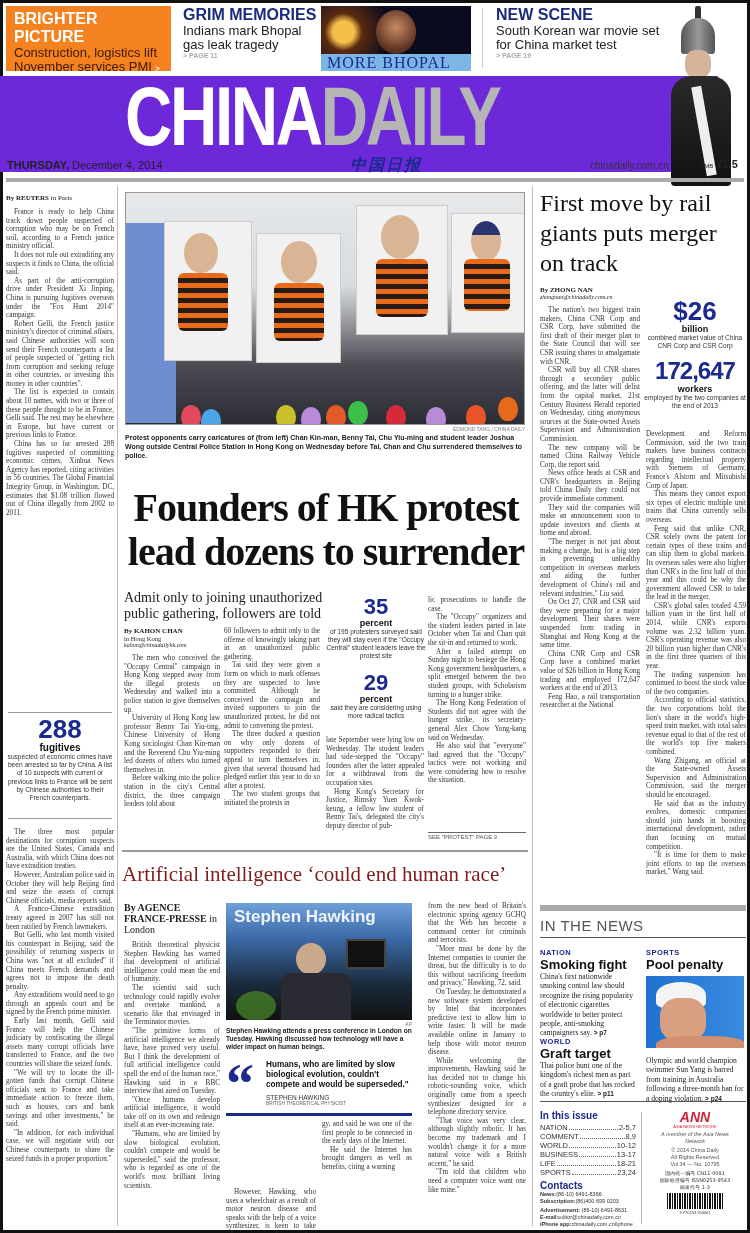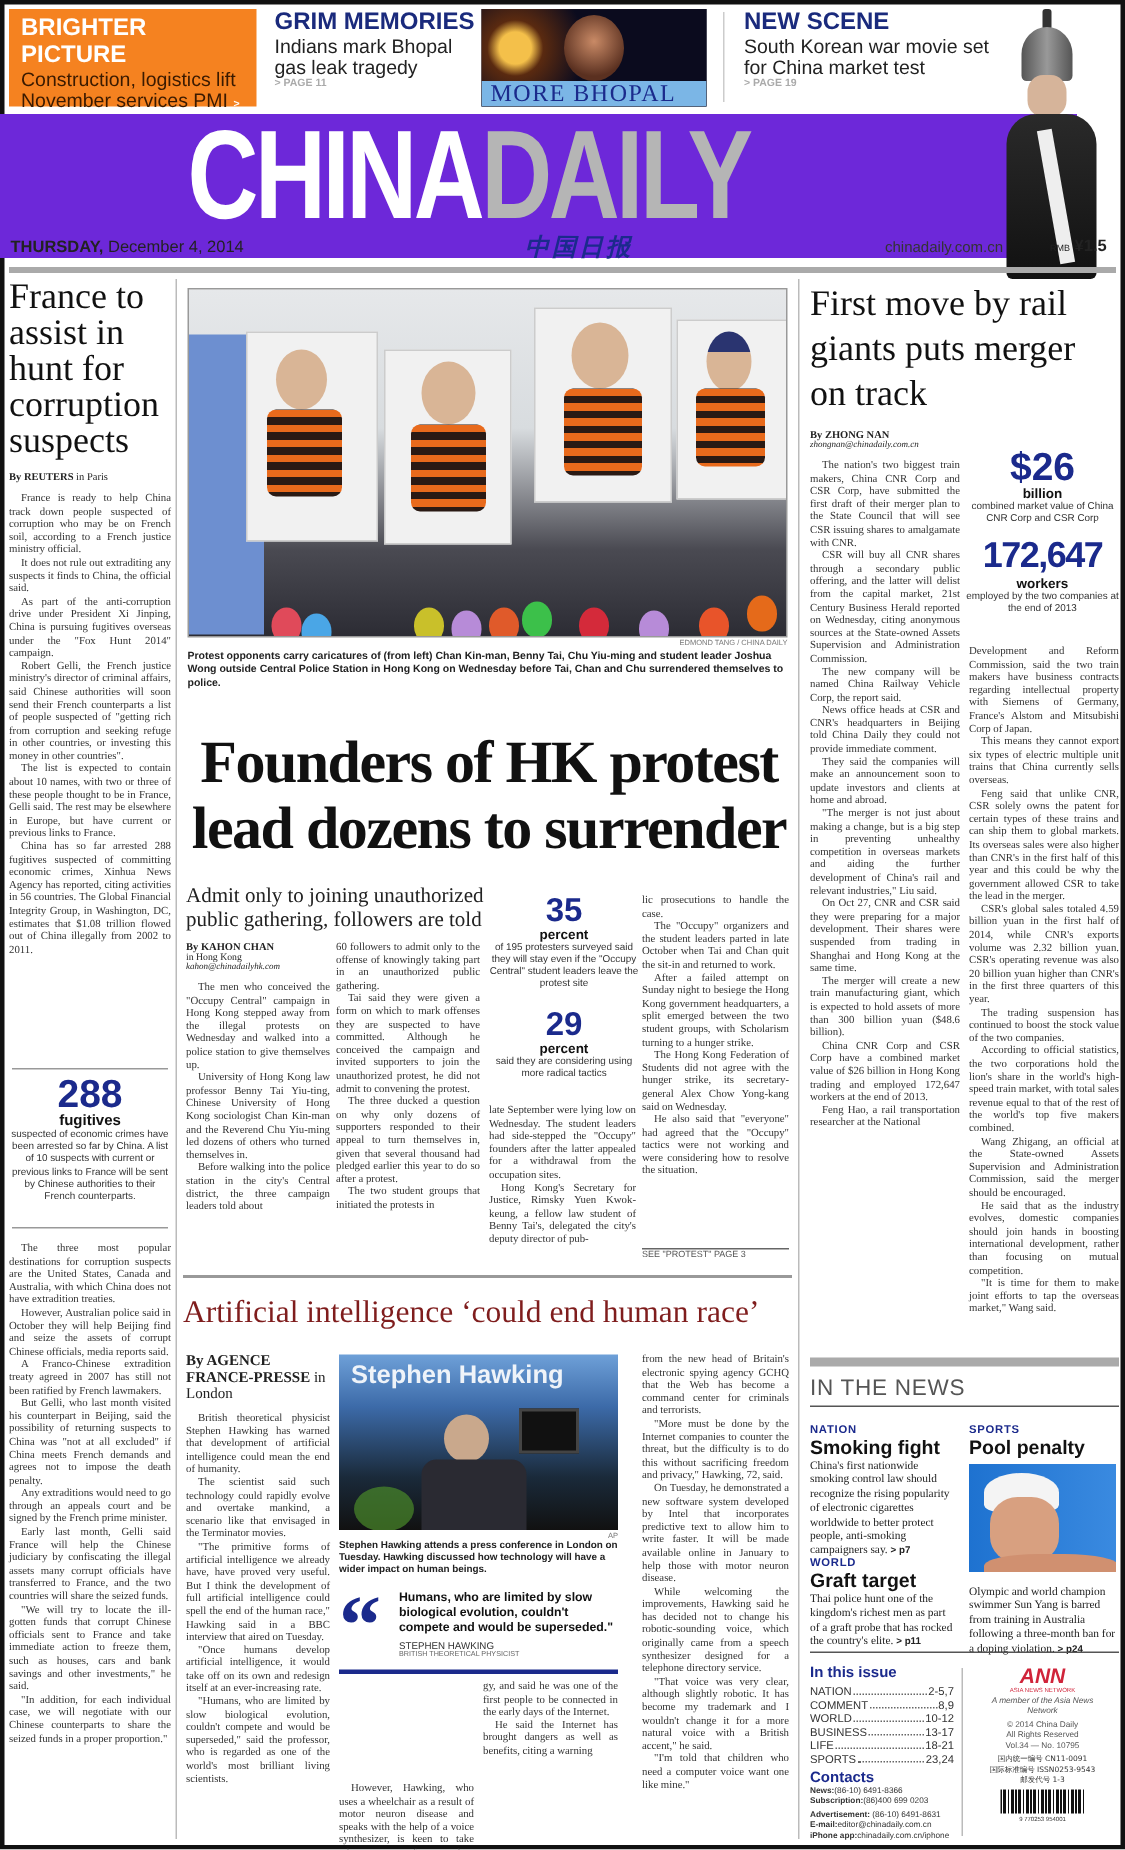--- a/index.html
+++ b/index.html
@@ -81,21 +81,20 @@
   <div style="position:absolute;left:34px;top:80px;width:10px;height:90px;background:#eee;transform:rotate(-10deg)"></div>
 </div>
 
 <div class="abs sans" style="left:7px;top:159px;font-size:11px;color:#222"><b>THURSDAY,</b> <span>December 4, 2014</span></div>
 <div class="abs" style="left:350px;top:155px;font-size:16px;color:#1b2a8c;font-weight:bold;font-family:'DejaVu Sans',sans-serif;letter-spacing:2px;font-style:italic">中国日报</div>
 <div class="abs sans" style="left:590px;top:160px;font-size:10px;color:#333">chinadaily.com.cn</div>
 <div class="abs sans" style="left:700px;top:158px;font-size:11px;color:#222"><span style="font-size:6px">RMB</span> <b>¥1.5</b></div>
 <div class="abs rule-gray" style="left:6px;top:178px;width:738px;height:4px"></div>
 
 <div class="abs" style="left:6px;top:186px;width:108px">
-  <div style="font-family:'Liberation Serif',serif;font-size:24px;line-height:24px;color:#111">France to assist in hunt for corruption suspects</div>
   <div style="font-size:7px;margin:8px 0 6px"><b>By REUTERS</b> <span>in Paris</span></div>
   <div class="body">
     <p>France is ready to help China track down people suspected of corruption who may be on French soil, according to a French justice ministry official.</p>
     <p>It does not rule out extraditing any suspects it finds to China, the official said.</p>
     <p>As part of the anti-corruption drive under President Xi Jinping, China is pursuing fugitives overseas under the "Fox Hunt 2014" campaign.</p>
     <p>Robert Gelli, the French justice ministry's director of criminal affairs, said Chinese authorities will soon send their French counterparts a list of people suspected of "getting rich from corruption and seeking refuge in other countries, or investing this money in other countries".</p>
     <p>The list is expected to contain about 10 names, with two or three of these people thought to be in France, Gelli said. The rest may be elsewhere in Europe, but have current or previous links to France.</p>
     <p>China has so far arrested 288 fugitives suspected of committing economic crimes, Xinhua News Agency has reported, citing activities in 56 countries. The Global Financial Integrity Group, in Washington, DC, estimates that $1.08 trillion flowed out of China illegally from 2002 to 2011.</p>
   </div>
 </div>
@@ -245,21 +244,20 @@
   <div style="font-size:7px;font-weight:bold">By ZHONG NAN</div>
   <div style="font-size:6px;font-style:italic;margin-bottom:6px">zhongnan@chinadaily.com.cn</div>
   <div class="body">
     <p>The nation's two biggest train makers, China CNR Corp and CSR Corp, have submitted the first draft of their merger plan to the State Council that will see CSR issuing shares to amalgamate with CNR.</p>
     <p>CSR will buy all CNR shares through a secondary public offering, and the latter will delist from the capital market, 21st Century Business Herald reported on Wednesday, citing anonymous sources at the State-owned Assets Supervision and Administration Commission.</p>
     <p>The new company will be named China Railway Vehicle Corp, the report said.</p>
     <p>News office heads at CSR and CNR's headquarters in Beijing told China Daily they could not provide immediate comment.</p>
     <p>They said the companies will make an announcement soon to update investors and clients at home and abroad.</p>
     <p>"The merger is not just about making a change, but is a big step in preventing unhealthy competition in overseas markets and aiding the further development of China's rail and relevant industries," Liu said.</p>
     <p>On Oct 27, CNR and CSR said they were preparing for a major development. Their shares were suspended from trading in Shanghai and Hong Kong at the same time.</p>
-    <p>The merger will create a new train manufacturing giant, which is expected to hold assets of more than 300 billion yuan ($48.6 billion).</p>
     <p>China CNR Corp and CSR Corp have a combined market value of $26 billion in Hong Kong trading and employed 172,647 workers at the end of 2013.</p>
     <p>Feng Hao, a rail transportation researcher at the National</p>
   </div>
 </div>
 
 <div class="abs" style="left:644px;top:298px;width:102px">
   <div class="stat-num" style="font-size:26px;line-height:26px">$26</div>
   <div class="stat-unit" style="font-size:9px;line-height:10px">billion</div>
   <div class="stat-desc" style="font-size:6.6px;line-height:8px">combined market value of China CNR Corp and CSR Corp</div>
   <div class="stat-num" style="font-size:24px;line-height:26px;margin-top:8px;letter-spacing:-1px">172,647</div>

